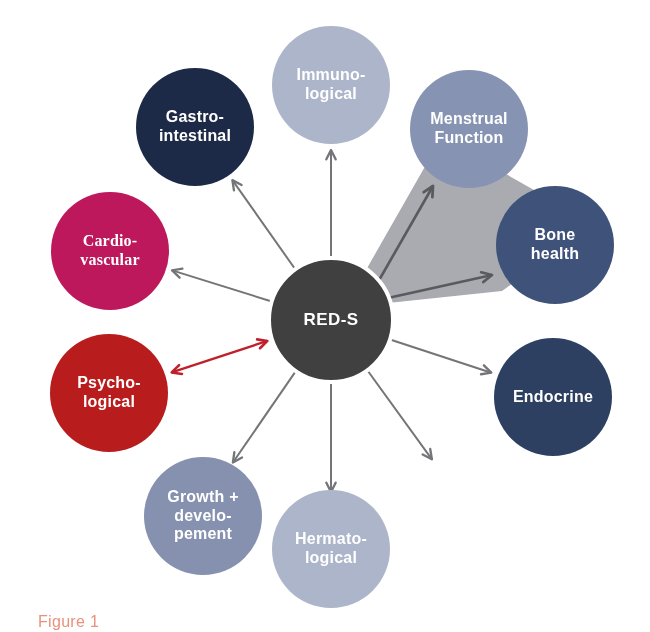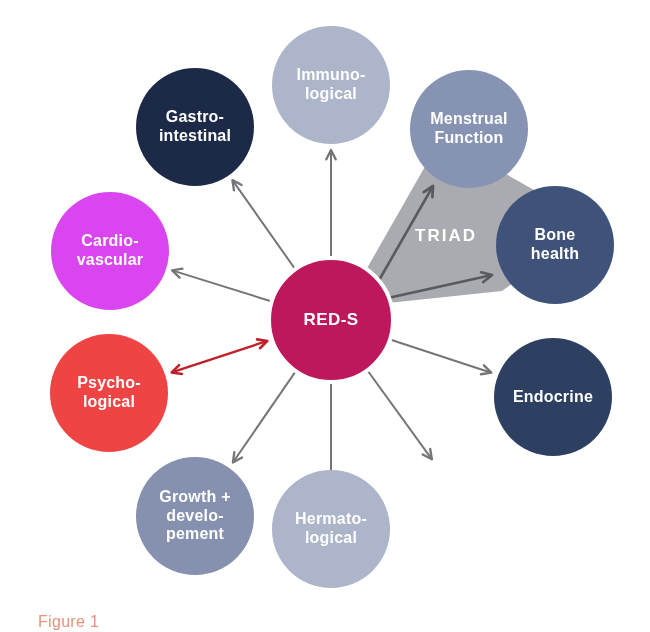--- a/index.html
+++ b/index.html
@@ -23,22 +23,22 @@
     line-height: 1.16;
     white-space: pre-line;
     letter-spacing: 0.2px;
   }
   
   .pos-immuno     { left: 272px; top:  26px; }
   .pos-menstrual  { left: 410px; top:  70px; }
   .pos-bone       { left: 496px; top: 186px; }
   .pos-endocrine  { left: 494px; top: 338px; }
   .pos-metabolic  { left: 411px; top: 453px; }
-  .pos-hermato    { left: 272px; top: 470px; }
-  .pos-growth     { left: 136px; top: 457px; }
+  .pos-hermato    { left: 272px; top: 490px; }
+  .pos-growth     { left: 144px; top: 457px; }
   .pos-psycho     { left:  50px; top: 334px; }
   .pos-cardio     { left:  51px; top: 192px; }
   .pos-gastro     { left: 136px; top:  68px; }
   .node-center {
     position: absolute;
     left: 267px; top: 256px;
     width: 120px; height: 120px;
     border-radius: 50%;
     border: 4px solid #ffffff;
     box-sizing: content-box;
@@ -114,34 +114,33 @@
   </div>
   <div class="node pos-hermato" style="background-color: rgb(172, 181, 201);">
     <span>Hermato-
 logical</span>
   </div>
   <div class="node pos-growth" style="background-color: rgb(134, 145, 175);">
     <span>Growth +
 develo-
 pement</span>
   </div>
-  <div class="node pos-psycho" style="background-color: #ef4444;">
+  <div class="node pos-psycho" style="background-color: #b91c1c;">
     <span>Psycho-
 logical</span>
   </div>
-  <div class="node pos-cardio" style="background-color: #d946ef;">
+  <div class="node pos-cardio" style="background-color: #be185d; font-family: Liberation Serif, serif;">
     <span>Cardio-
 vascular</span>
   </div>
   <div class="node pos-gastro" style="background-color: rgb(29, 42, 71);">
     <span>Gastro-
 intestinal</span>
   </div>
 
-  <div class="node-center" style="background-color: #be185d;">
+  <div class="node-center" style="background-color: #404040;">
     <span>RED-S</span>
   </div>
 
-  <div class="triad-label">TRIAD</div>
 
   <div class="figure-caption">Figure 1</div>
 
 </div>
 
 </body></html>

